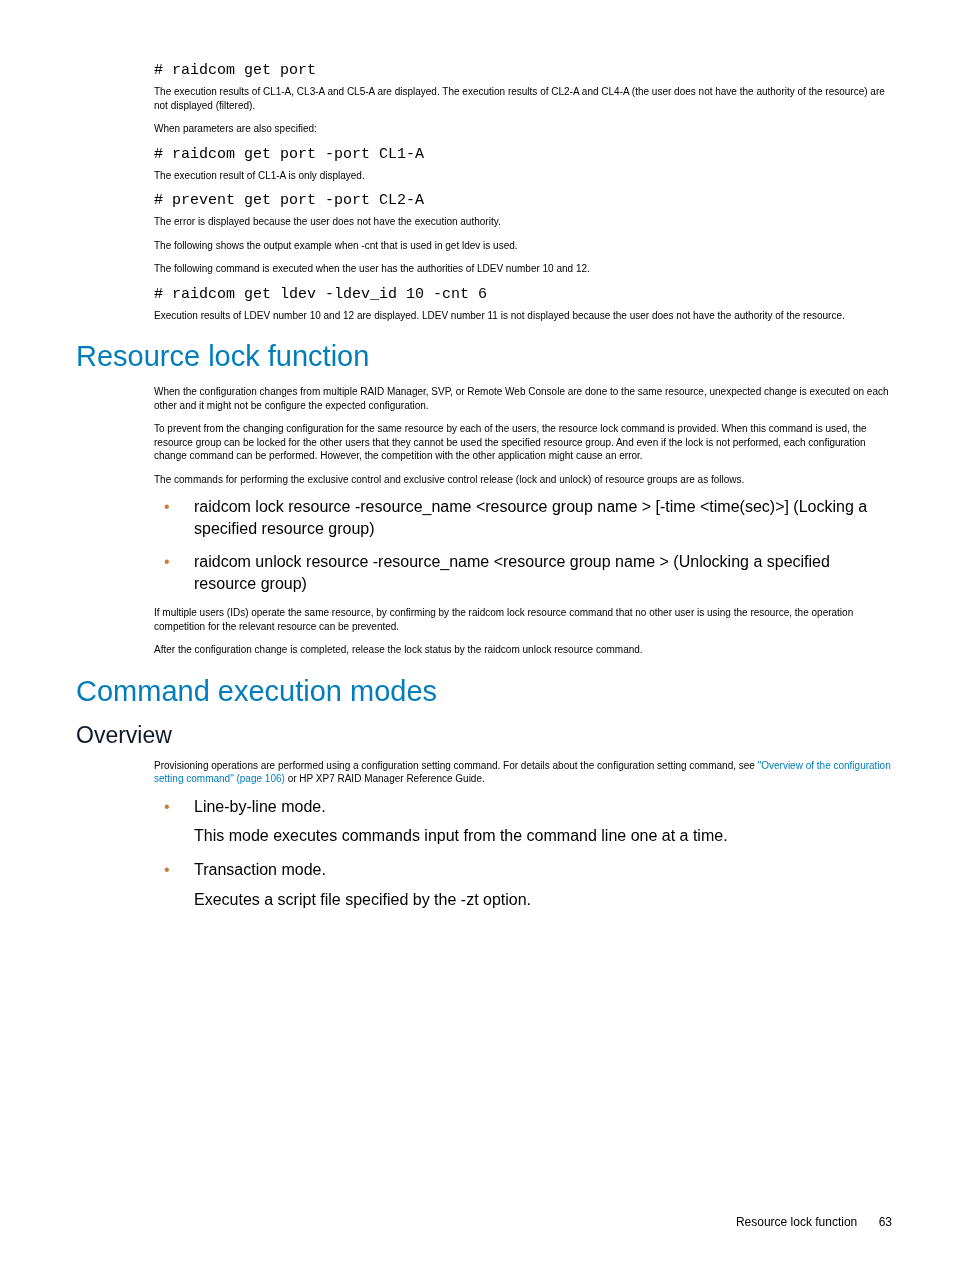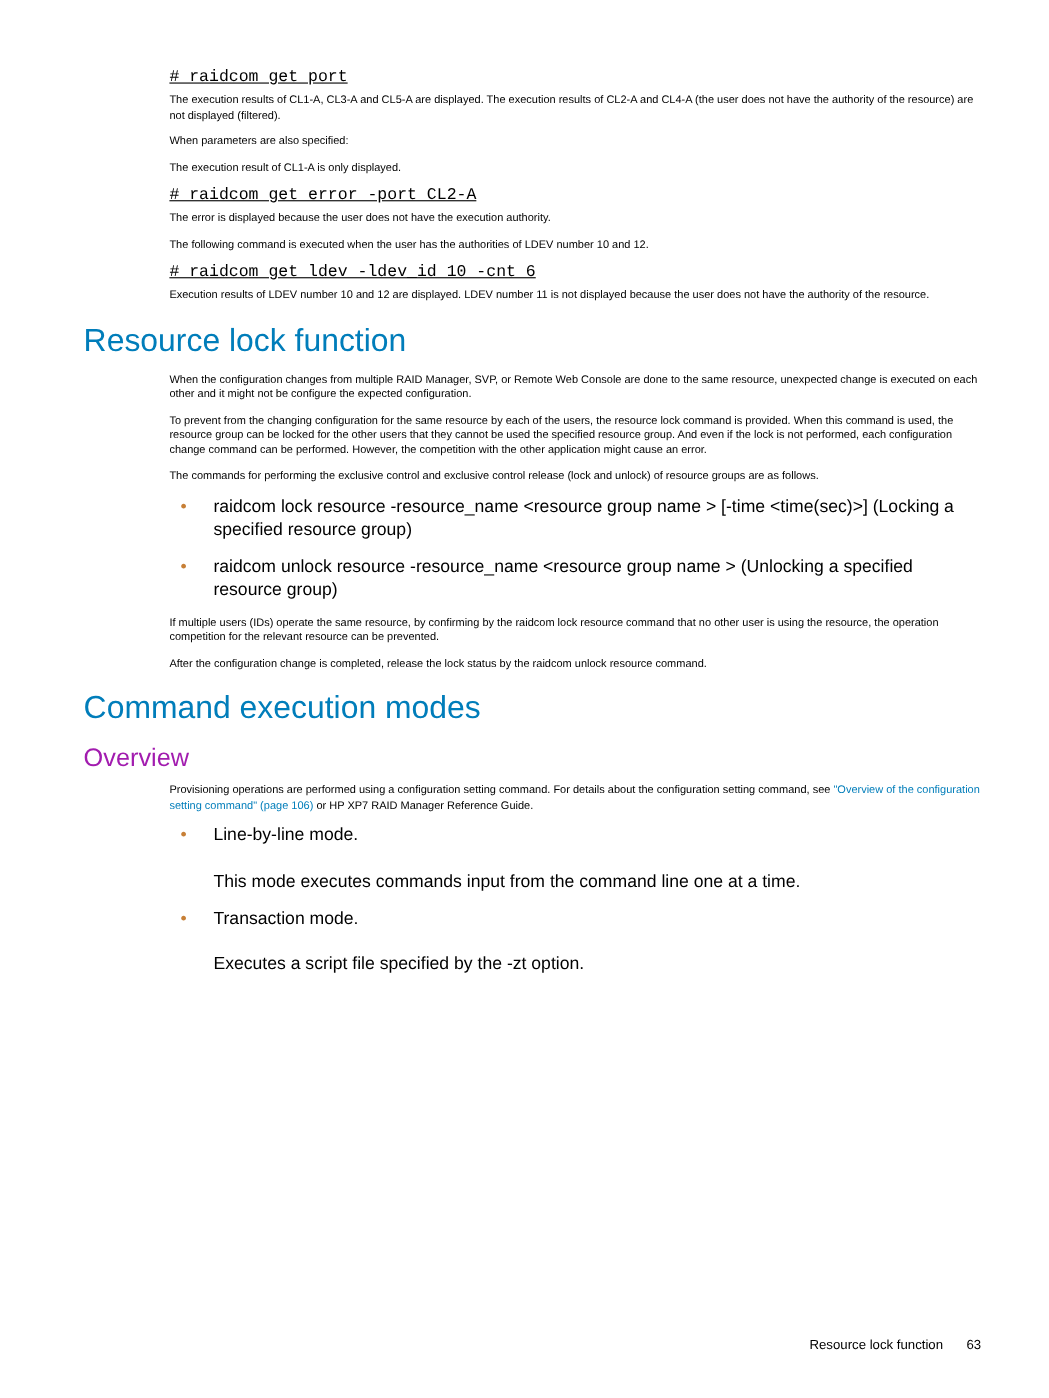--- a/index.html
+++ b/index.html
@@ -15,38 +15,37 @@
     padding: 58px 60px 40px 76px;
   }
   .indent {
     margin-left: 78px;
   }
   .code {
     font-family: "Courier New", Courier, monospace;
     font-size: 15px;
     margin-bottom: 6px;
     margin-top: 4px;
-    text-decoration: underline;
   }
   .para {
     font-size: 10px;
     line-height: 1.35;
     margin-bottom: 10px;
   }
   h1 {
     font-size: 29px;
     font-weight: 400;
     color: #007dba;
     margin-top: 18px;
     margin-bottom: 12px;
   }
   h2 {
     font-size: 23px;
     font-weight: 400;
-    color: #a21caf;
+    color: #0f172a;
     margin-top: 14px;
     margin-bottom: 10px;
   }
   ul {
     list-style: none;
     margin-left: 78px;
     margin-bottom: 10px;
   }
   ul li {
     position: relative;
@@ -57,21 +56,21 @@
   }
   ul li::before {
     content: "•";
     color: #c77f36;
     position: absolute;
     left: 10px;
     top: 0;
     font-size: 16px;
   }
   .li-sub {
-    margin-top: 20px;
+    margin-top: 8px;
   }
   a.link {
     color: #007dba;
     text-decoration: none;
   }
   .footer {
     position: absolute;
     bottom: 42px;
     right: 62px;
     font-size: 12px;
@@ -80,23 +79,25 @@
 </style>
 </head>
 <body>
 
 <div class="page">
 
   <div class="indent">
     <div class="code"># raidcom get port</div>
     <p class="para">The execution results of CL1-A, CL3-A and CL5-A are displayed. The execution results of CL2-A and CL4-A (the user does not have the authority of the resource) are not displayed (filtered).</p>
     <p class="para">When parameters are also specified:</p>
+    <div class="code"># raidcom get port -port CL1-A</div>
     <p class="para">The execution result of CL1-A is only displayed.</p>
-    <div class="code"># raidcom get error -port CL2-A</div>
+    <div class="code"># prevent get port -port CL2-A</div>
     <p class="para">The error is displayed because the user does not have the execution authority.</p>
+    <p class="para">The following shows the output example when -cnt that is used in get ldev is used.</p>
     <p class="para">The following command is executed when the user has the authorities of LDEV number 10 and 12.</p>
     <div class="code"># raidcom get ldev -ldev_id 10 -cnt 6</div>
     <p class="para">Execution results of LDEV number 10 and 12 are displayed. LDEV number 11 is not displayed because the user does not have the authority of the resource.</p>
   </div>
 
   <h1>Resource lock function</h1>
   <div class="indent">
     <p class="para">When the configuration changes from multiple RAID Manager, SVP, or Remote Web Console are done to the same resource, unexpected change is executed on each other and it might not be configure the expected configuration.</p>
     <p class="para">To prevent from the changing configuration for the same resource by each of the users, the resource lock command is provided. When this command is used, the resource group can be locked for the other users that they cannot be used the specified resource group. And even if the lock is not performed, each configuration change command can be performed. However, the competition with the other application might cause an error.</p>
     <p class="para">The commands for performing the exclusive control and exclusive control release (lock and unlock) of resource groups are as follows.</p>

